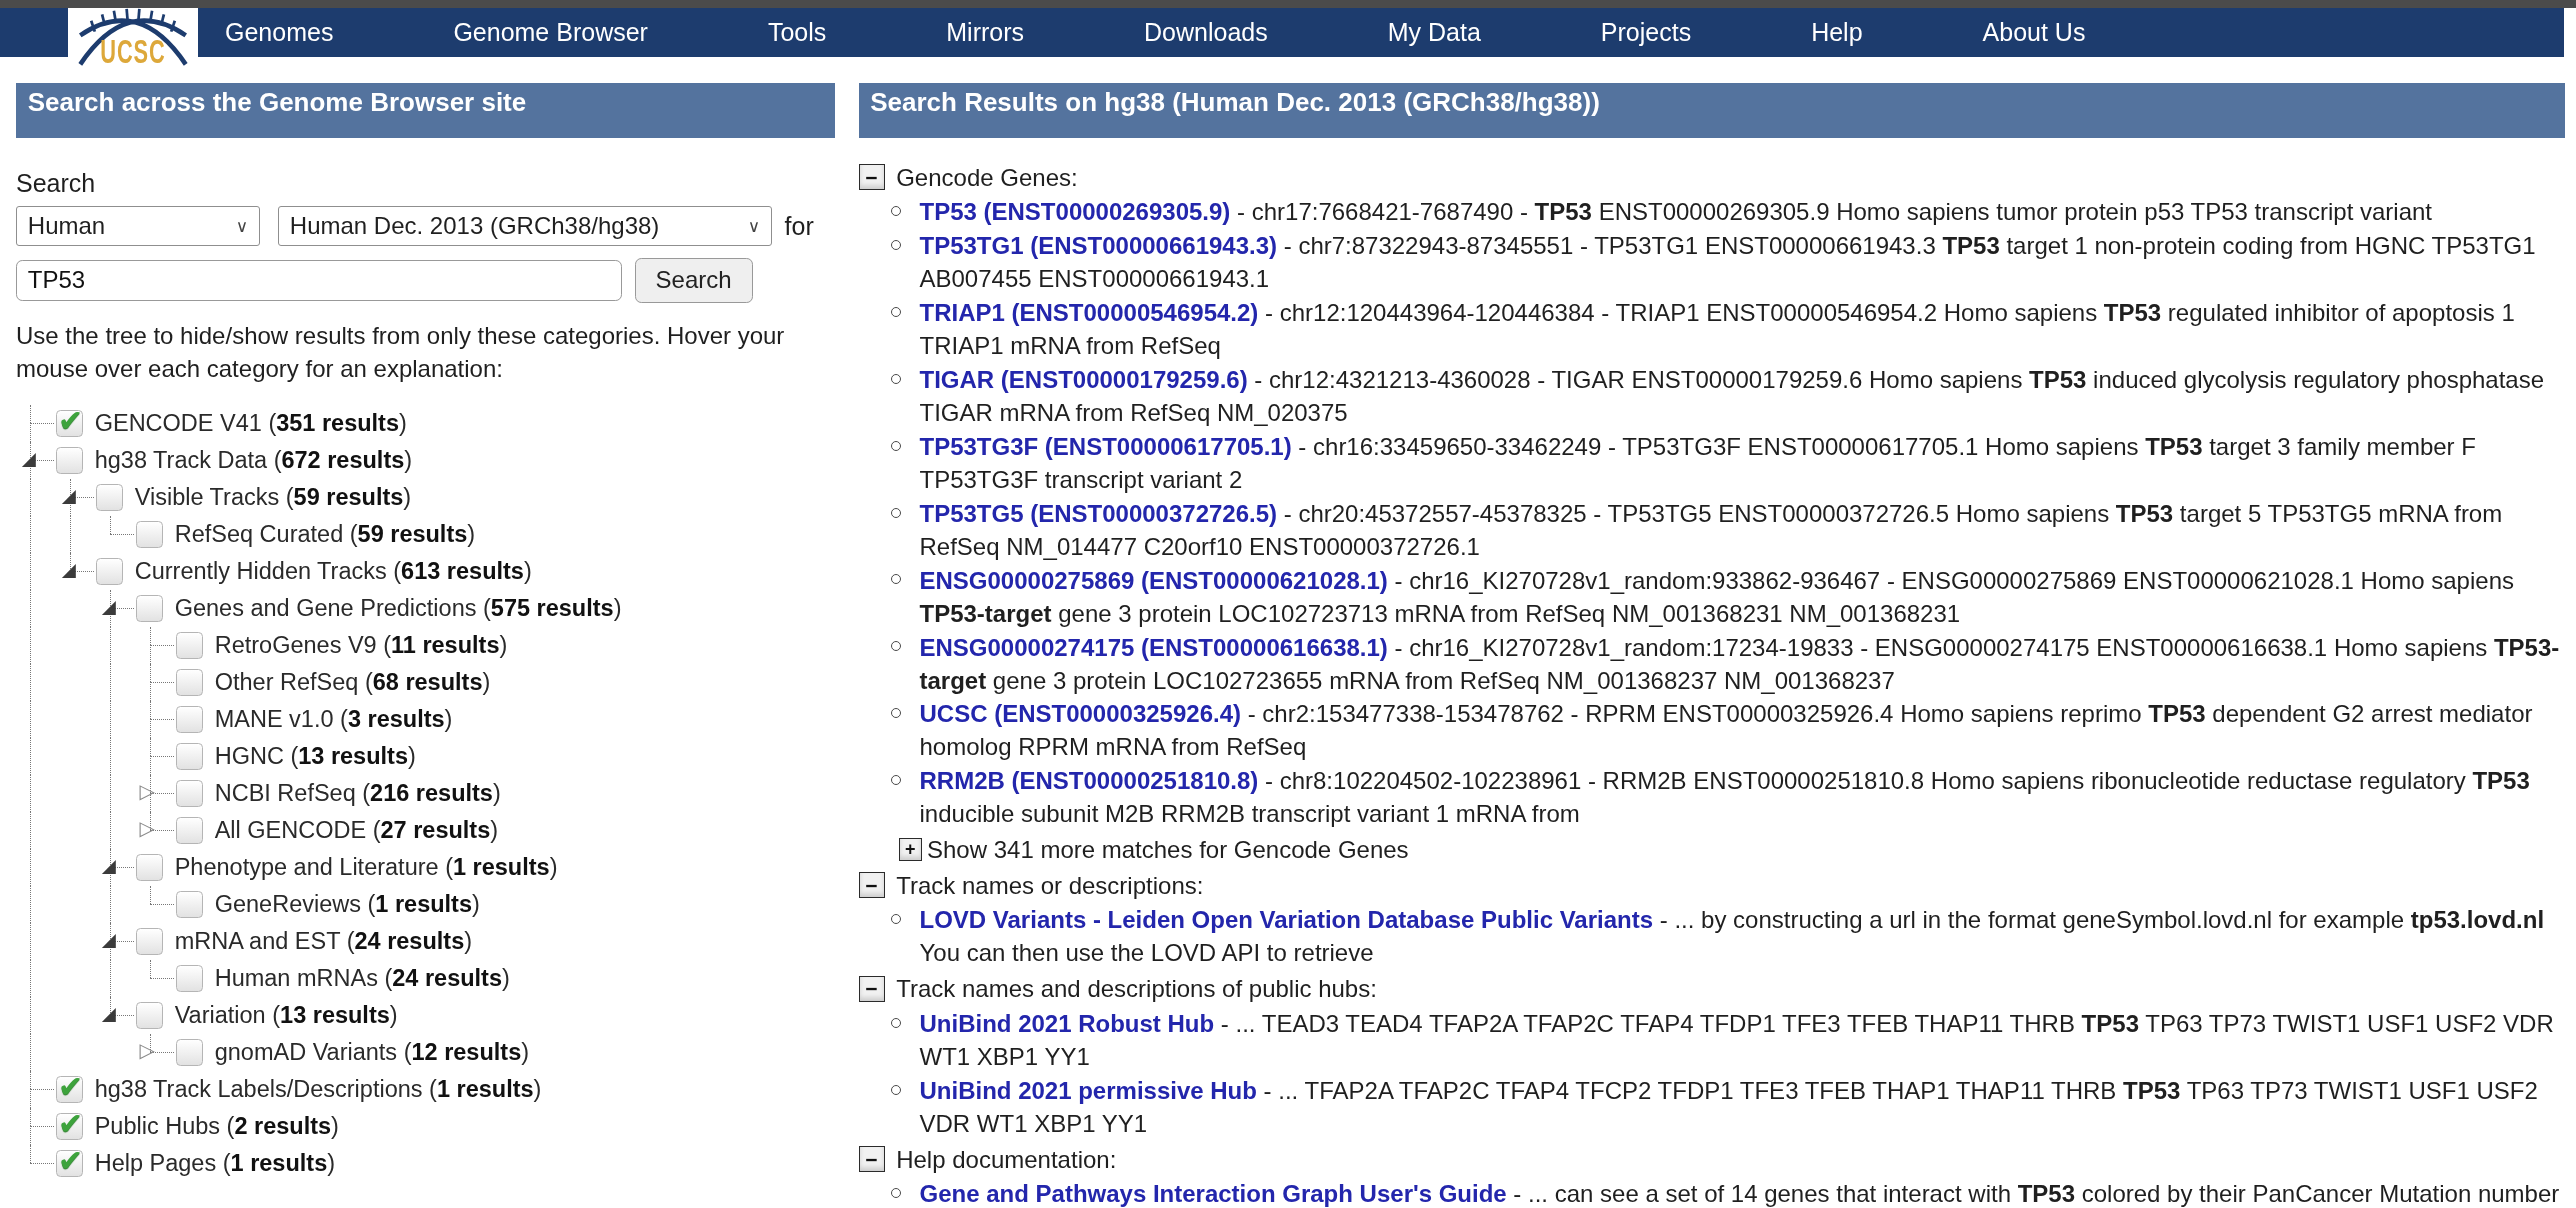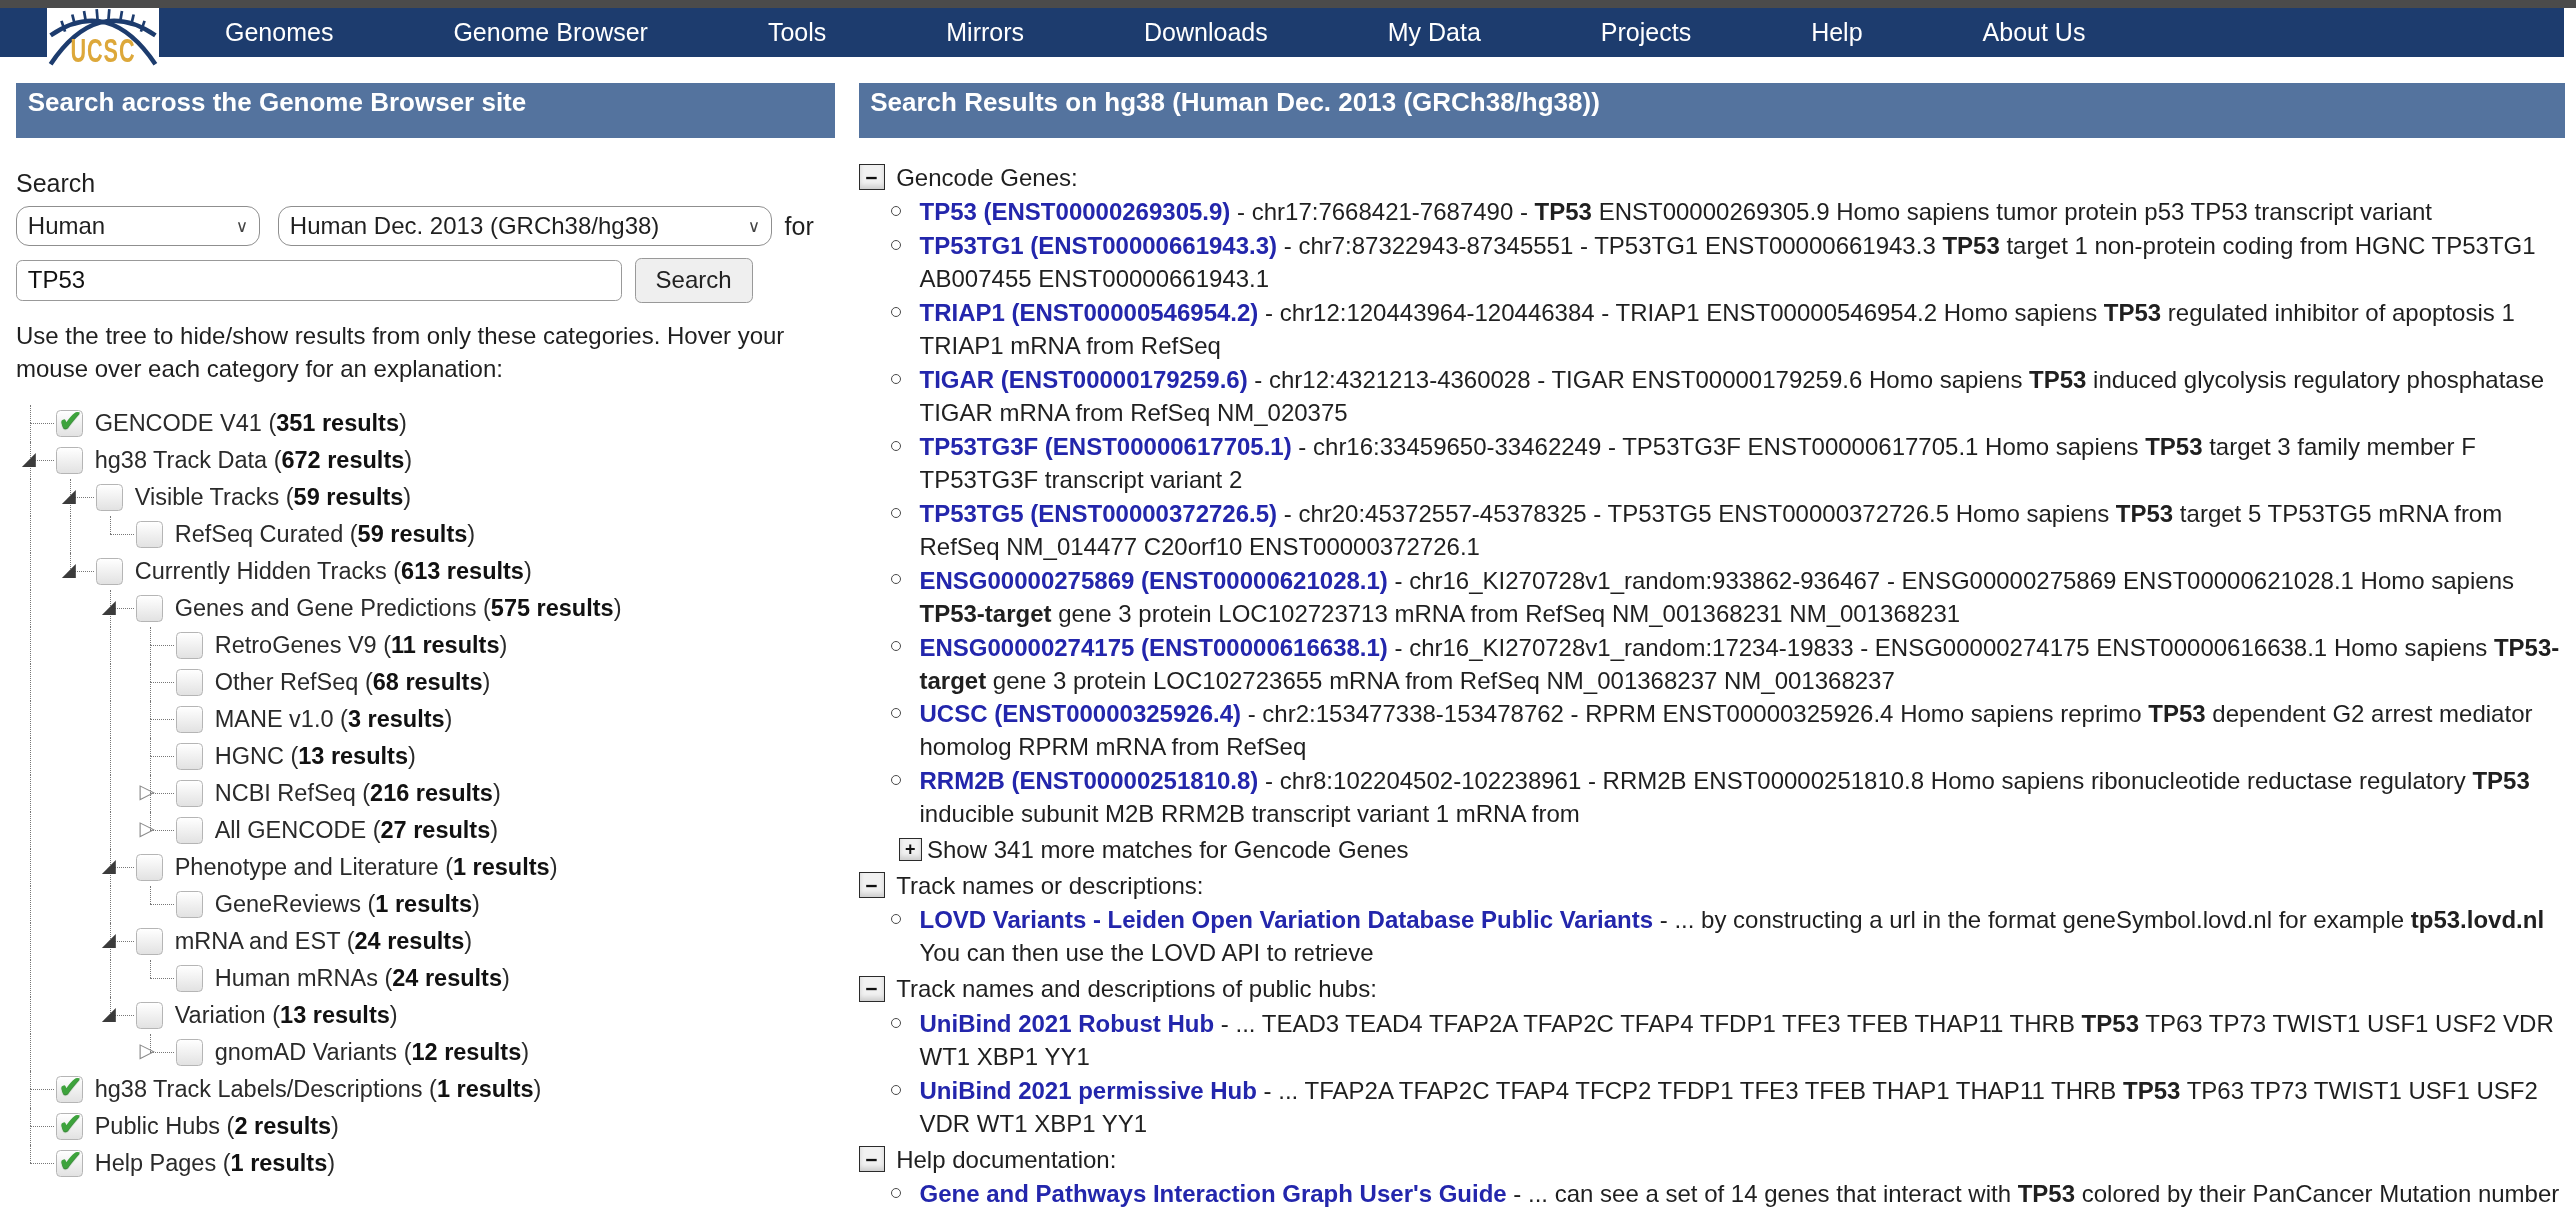--- a/index.html
+++ b/index.html
@@ -7,33 +7,33 @@
   }
   *{box-sizing:border-box;}
   html,body{margin:0;padding:0;}
   body{
     width:2576px;height:1209px;overflow:hidden;background:#fff;
     font-family:"Liberation Sans","DejaVu Sans",sans-serif;color:#1f1f1f;
   }
   .topstrip{width:2576px;height:8px;background:#4b4b4b;}
   
   .navbar{position:relative;width:2564px;height:49px;background:var(--navy);display:flex;align-items:center;}
-  .logo{position:absolute;left:47px;top:0;width:112px;height:60px;background:#fff;z-index:2;}
+  .logo{position:absolute;left:68px;top:0;width:130px;height:60px;background:#fff;z-index:2;}
   .logo svg{display:block;width:100%;height:100%;}
   .nav-items{display:flex;align-items:center;margin-left:225px;gap:44px;}
   .nav-item{color:#fff;font-size:25px;margin-right:76px;white-space:nowrap;cursor:pointer;}
   
   .content{display:flex;margin-top:26px;padding-left:16px;}
   .left-col{width:819px;flex:none;}
   .right-col{width:1706px;flex:none;margin-left:23.5px;}
   .panel-header{height:55px;line-height:38px;background:var(--slate);color:#fff;font-size:26px;font-weight:bold;padding-left:11.7px;white-space:nowrap;overflow:hidden;}
   
   .search-label{margin-top:31px;font-size:25px;}
   .selects-row{margin-top:8px;display:flex;align-items:center;}
-  .select{height:40px;border:1.8px solid #8f8f8f;border-radius:13px;background:#fff;display:flex;align-items:center;justify-content:space-between;padding:0 10.8px;font-size:24px;cursor:pointer;}
+  .select{height:40px;border:1.8px solid #8f8f8f;border-radius:3px;background:#fff;display:flex;align-items:center;justify-content:space-between;padding:0 10.8px;font-size:24px;cursor:pointer;}
   .select .chev{color:#444;font-size:17px;margin-left:9px;}
   .select.species{width:244px;}
   .select.assembly{width:494px;margin-left:18px;}
   .for-label{font-size:25px;margin-left:12.6px;}
   .input-row{margin-top:11.7px;display:flex;align-items:center;}
   .search-input{width:606px;height:41px;border:1.8px solid #999;border-radius:6.3px;font-size:24px;padding:0 10.8px;font-family:inherit;color:#111;}
   .search-btn{margin-left:12.6px;height:45px;padding:0 20px;font-size:24px;font-family:inherit;background:#efefef;border:1.8px solid #999;border-radius:6.3px;color:#222;cursor:pointer;}
   .instructions{margin:16px 0 0 0;font-size:24px;line-height:33px;}
   
   .tree{margin-top:20px;}

